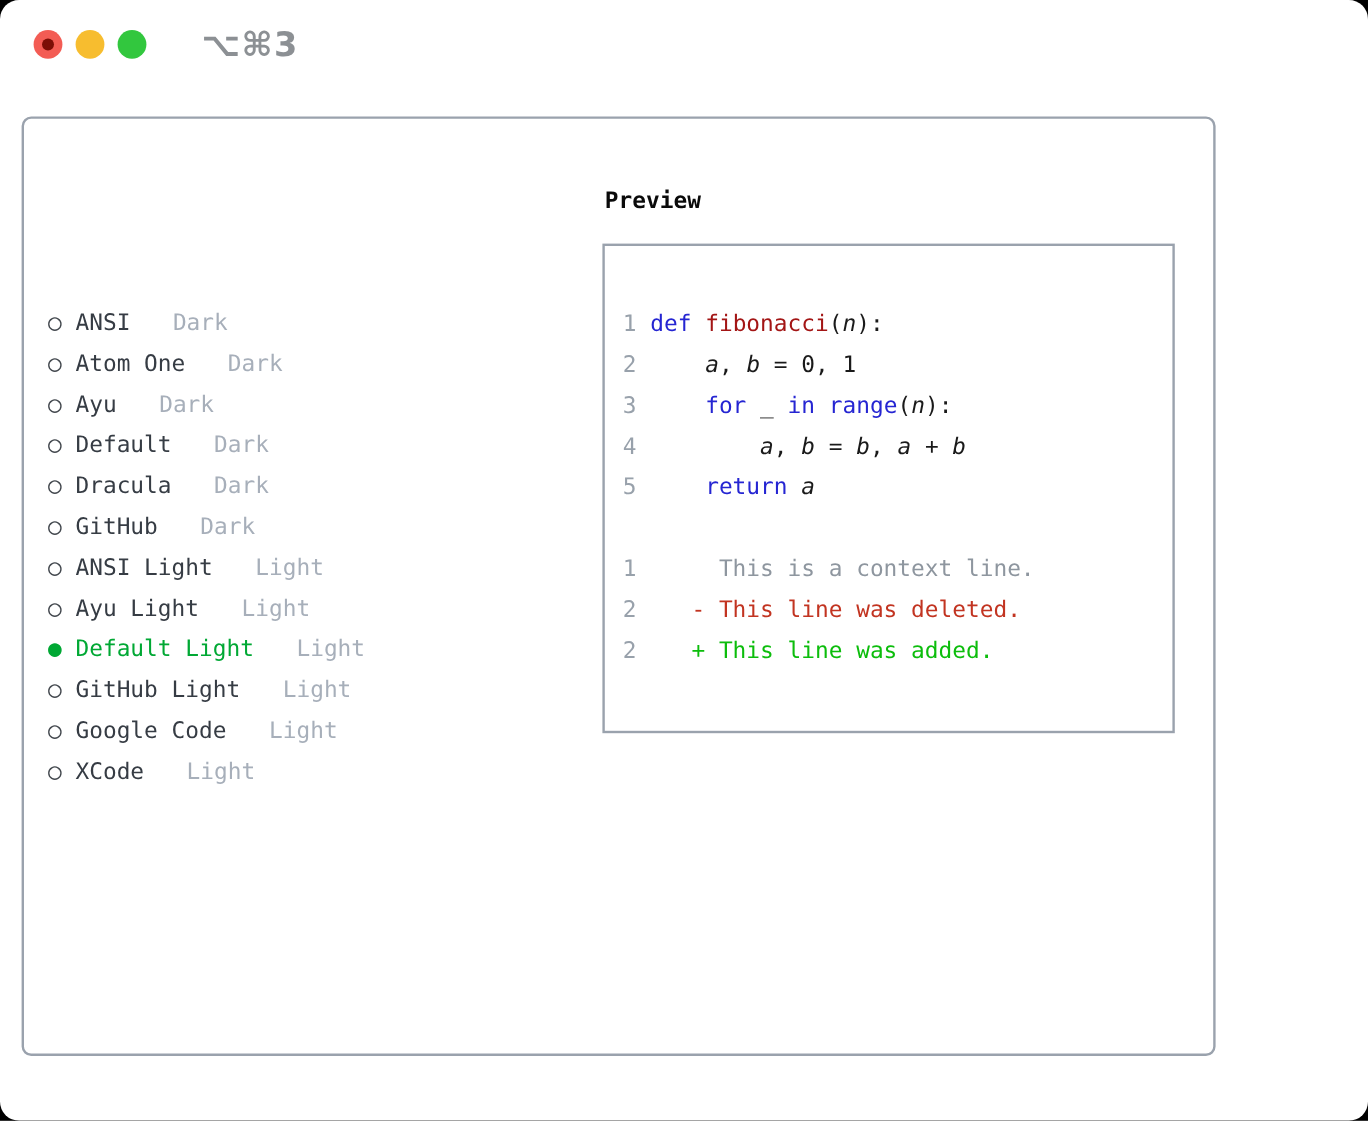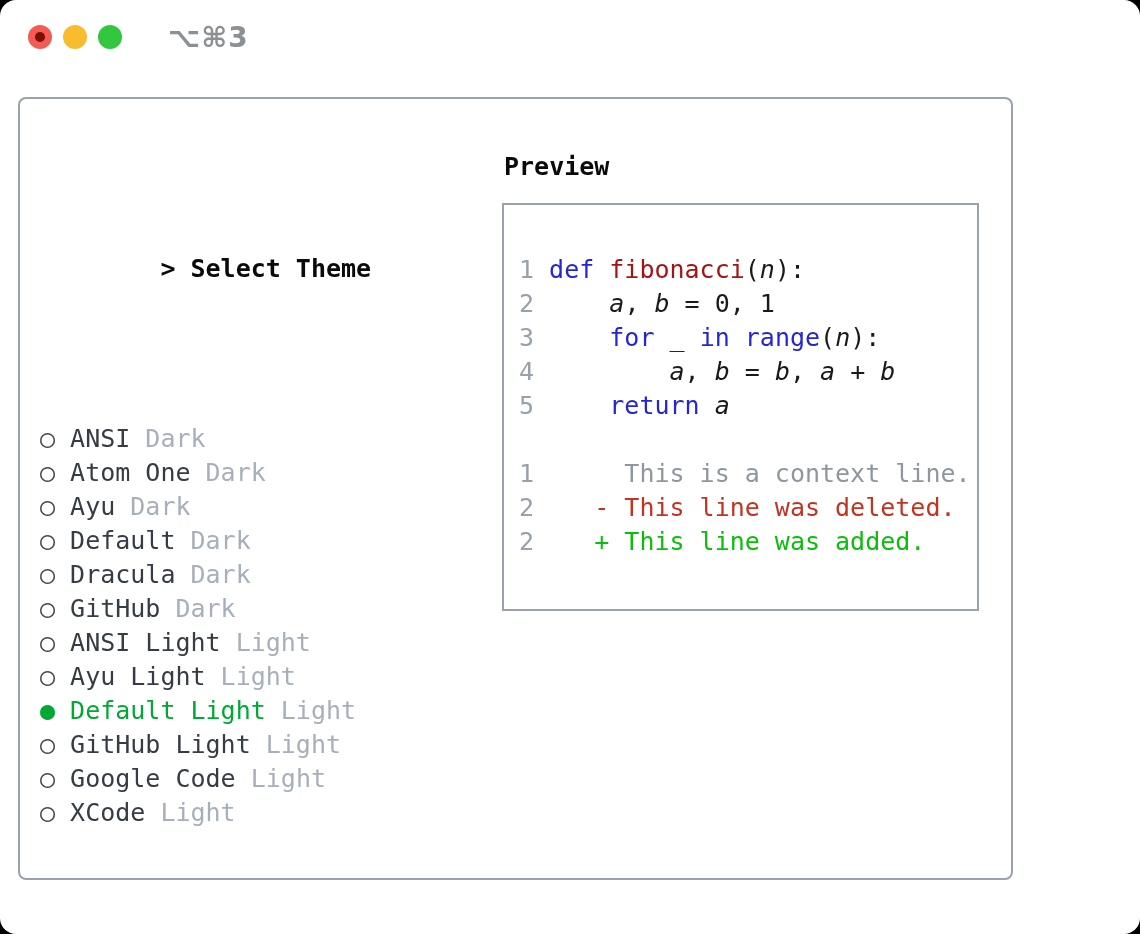--- a/index.html
+++ b/index.html
@@ -40,29 +40,29 @@
     font-size: 28px; font-weight: 600;
     color: var(--title-gray); letter-spacing: 1px;
   }
   
   .main-box {
     position: absolute; left: 18px; top: 97px;
     width: 995px; height: 783px;
     border: 2px solid var(--border);
     border-radius: 8px;
   }
-  .mono { font-size: 25px; line-height: 34px; white-space: pre; }
+  .mono { font-size: 19px; line-height: 34px; white-space: pre; }
   
   .left-pane { position: absolute; left: 20px; top: 51px; }
   .row .mark { display: inline-block; width: 2ch; color: var(--circle); }
   .row .mark.sel { color: var(--selected); }
   .row .prompt { display: inline-block; width: 2ch; color: var(--heading); font-weight: 700; }
   .row .name { color: var(--item-text); }
   .row .name.sel { color: var(--selected); margin-top: 36px; }
-  .row .variant { color: var(--muted); }
+  .row .variant { color: var(--muted); margin-left: 24px; }
   .row.header .name { color: var(--heading); font-weight: 700; }
   .spacer { height: 34px; }
   
   .preview-title {
     position: absolute; left: 484px; top: 51px;
     font-weight: 700; color: var(--heading);
   }
   .preview-box {
     position: absolute; left: 482px; top: 104px;
     width: 477px; height: 408px;
@@ -89,23 +89,20 @@
   <div class="titlebar">
     <button class="tl red"></button>
     <button class="tl yellow"></button>
     <button class="tl green"></button>
     <span class="window-title">⌥⌘3</span>
   </div>
 
   <div class="main-box">
 
     <div class="left-pane mono">
-      <div class="row header">
-        <span class="prompt">&gt;</span><span class="name">Select Theme</span>
-      </div>
 
       <div id="theme-items"><div class="row mono"><span class="mark">○</span><span class="name">ANSI</span><span class="variant"> Dark</span></div><div class="row mono"><span class="mark">○</span><span class="name">Atom One</span><span class="variant"> Dark</span></div><div class="row mono"><span class="mark">○</span><span class="name">Ayu</span><span class="variant"> Dark</span></div><div class="row mono"><span class="mark">○</span><span class="name">Default</span><span class="variant"> Dark</span></div><div class="row mono"><span class="mark">○</span><span class="name">Dracula</span><span class="variant"> Dark</span></div><div class="row mono"><span class="mark">○</span><span class="name">GitHub</span><span class="variant"> Dark</span></div><div class="row mono"><span class="mark">○</span><span class="name">ANSI Light</span><span class="variant"> Light</span></div><div class="row mono"><span class="mark">○</span><span class="name">Ayu Light</span><span class="variant"> Light</span></div><div class="row mono"><span class="mark sel">●</span><span class="name sel">Default Light</span><span class="variant"> Light</span></div><div class="row mono"><span class="mark">○</span><span class="name">GitHub Light</span><span class="variant"> Light</span></div><div class="row mono"><span class="mark">○</span><span class="name">Google Code</span><span class="variant"> Light</span></div><div class="row mono"><span class="mark">○</span><span class="name">XCode</span><span class="variant"> Light</span></div></div>
 
       <div class="spacer"></div>
 
       
 
       
 
       

